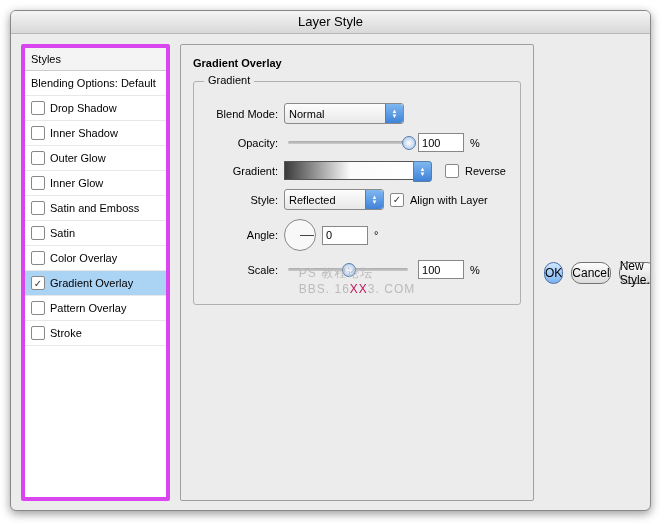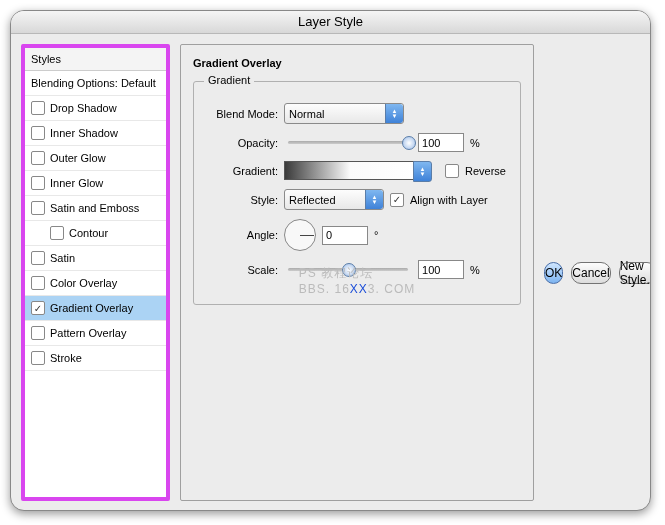--- a/index.html
+++ b/index.html
@@ -1,17 +1,17 @@
 <!DOCTYPE html>
 <html><head>
 <meta charset="utf-8">
 <style>
   body { margin:0; font-family:"Lucida Grande","Segoe UI",Arial,sans-serif; font-size:11px; color:#000; background:#fff; }
   .window { width:665px; height:525px; box-sizing:border-box; background:#fff; padding:10px; }
-  .dialog { width:639px; height:499px; border:1px solid #888; border-radius:14px; box-shadow:0 3px 10px rgba(0,0,0,0.4); background:#ececec; position:relative; overflow:hidden; }
+  .dialog { width:639px; height:499px; border:1px solid #888; border-radius:6px; box-shadow:0 3px 10px rgba(0,0,0,0.4); background:#ececec; position:relative; overflow:hidden; }
   .titlebar { height:22px; background:linear-gradient(#f5f5f5,#d8d8d8); text-align:center; font-size:13px; line-height:22px; border-bottom:1px solid #b8b8b8; }
   .body { display:flex; padding:10px; gap:10px; height:calc(100% - 22px); box-sizing:border-box; }
   .styles-box { width:150px; border:4px solid #d946ef; background:#fff; border-radius:2px; display:flex; flex-direction:column; }
   .styles-header { padding:5px 6px; background:#f4f4f4; border-bottom:1px solid #ccc; }
   .row { display:flex; align-items:center; padding:4px 6px; border-bottom:1px solid #e8e8e8; gap:5px; min-height:16px; }
   .row.sub { padding-left:25px; }
   .row.sel { background:#abd3f4; }
   .chk { width:12px; height:12px; border:1px solid #888; background:#fff; border-radius:2px; display:inline-flex; align-items:center; justify-content:center; font-size:10px; color:#333; flex-shrink:0; }
   .chk.on::after { content:"✓"; }
   .panel { flex:1; border:1px solid #9f9f9f; background:#ececec; border-radius:2px; padding:8px 12px; position:relative; box-sizing:border-box; }
@@ -30,21 +30,21 @@
   .angle { width:30px; height:30px; border:1px solid #888; border-radius:50%; background:#f8f8f8; position:relative; }
   .angle::after { content:""; position:absolute; left:50%; top:50%; width:14px; height:1px; background:#444; transform-origin:left; }
   .side { width:96px; display:flex; flex-direction:row; gap:8px; align-items:center; }
   .btn { width:92px; height:20px; border:1px solid #737373; border-radius:10px; background:linear-gradient(#fdfdfd,#dcdcdc); font-size:12px; display:flex; align-items:center; justify-content:center; cursor:pointer; }
   .btn.primary { background:linear-gradient(#cfe6ff,#7db4f0); border-color:#4a6fa8; font-weight:500; }
   .preview-chk { display:flex; align-items:center; gap:5px; font-size:12px; margin-top:2px; }
   .preview-chk .chk { background:linear-gradient(#cfe6ff,#7db4f0); border-color:#4a6fa8; }
   .thumb-prev { width:60px; height:60px; border:1px solid #9f9f9f; background:#f5f5f5; margin-top:8px; box-shadow:inset 0 0 10px rgba(0,0,0,0.08); position:relative; }
   .thumb-prev::after { content:""; position:absolute; left:20px; top:12px; width:22px; height:36px; background:linear-gradient(#eaeaea,#fafafa); border-radius:2px; }
   .wm { position:absolute; left:50%; top:220px; transform:translateX(-50%); text-align:left; color:#bbb; font-size:12px; letter-spacing:1px; pointer-events:none; }
-  .wm .xx { color:#1d4ed8; }
+  .wm .xx { color:#be185d; }
 </style>
 </head>
 <body>
 
 <div class="window">
   <div class="dialog">
     <div class="titlebar">Layer Style</div>
     <div class="body">
 
       <div class="styles-box">
@@ -62,24 +62,20 @@
             <span class="chk"></span>
             <span>Outer Glow</span>
           </div>
         <div class="row">
             <span class="chk"></span>
             <span>Inner Glow</span>
           </div>
         <div class="row">
             <span class="chk"></span>
             <span>Satin and Emboss</span>
-          </div>
-        <div class="row sub">
-            <span class="chk"></span>
-            <span>Contour</span>
           </div>
         <div class="row">
             <span class="chk"></span>
             <span>Satin</span>
           </div>
         <div class="row">
             <span class="chk"></span>
             <span>Color Overlay</span>
           </div>
         <div class="row sel">

